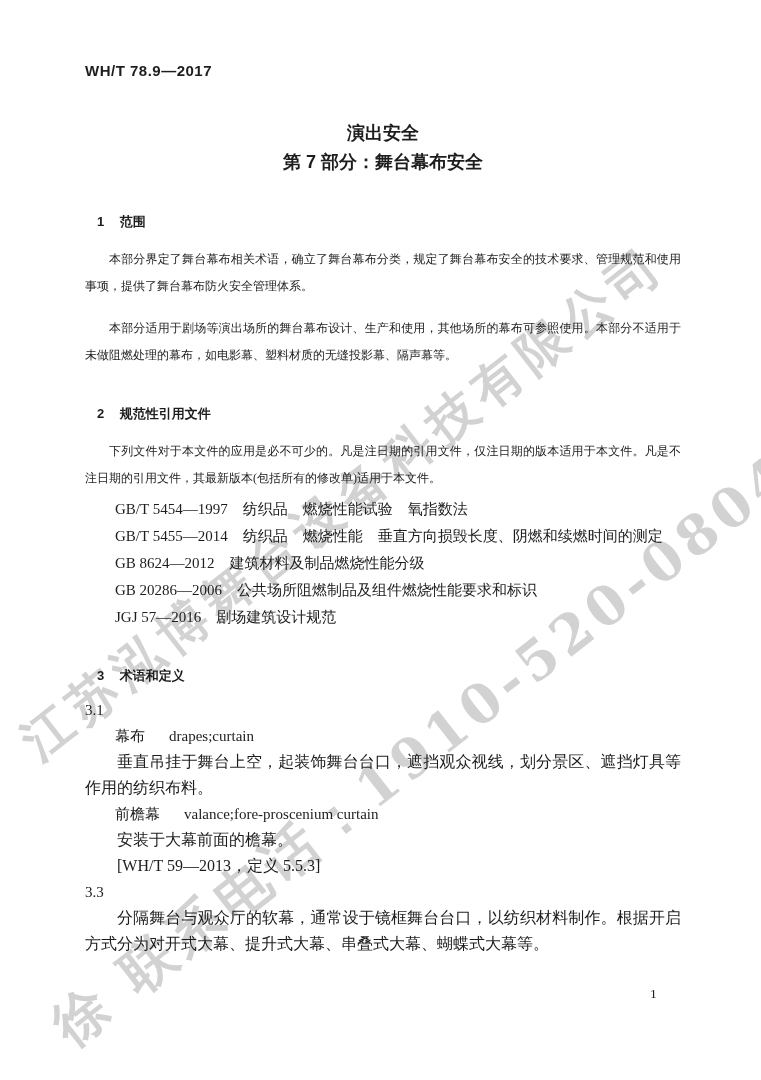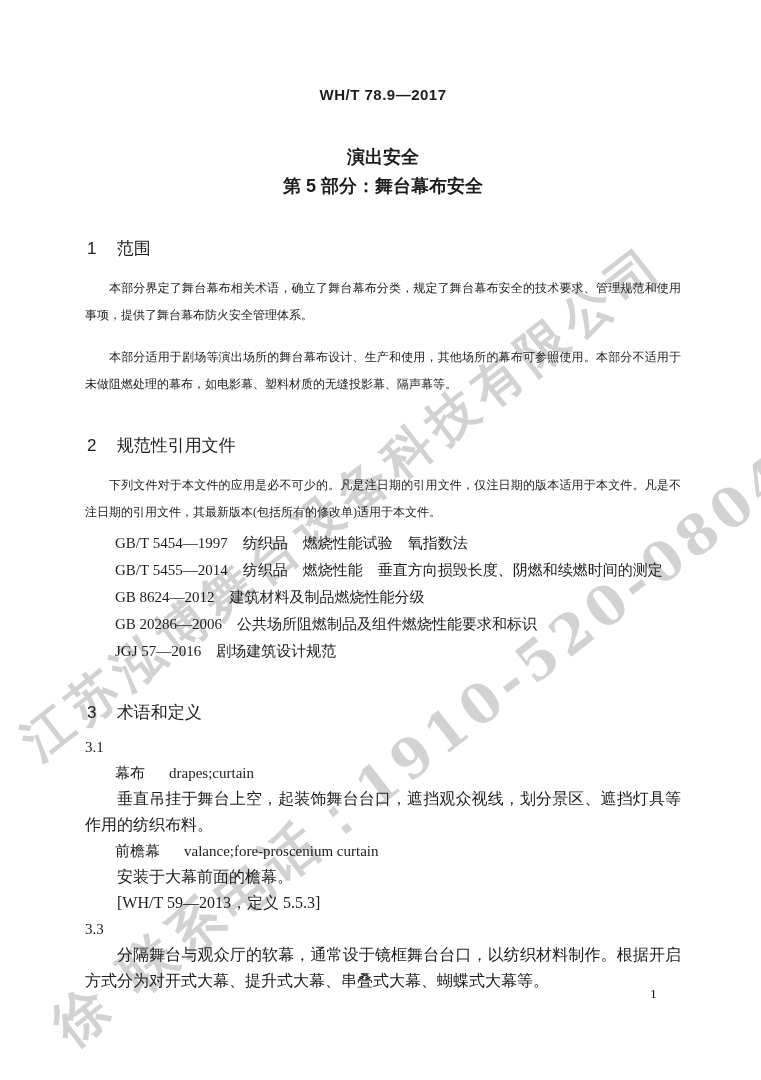--- a/index.html
+++ b/index.html
@@ -33,41 +33,41 @@
     font-size:54px;
     letter-spacing:6px;
     transform:rotate(-38deg);
   }
   .content{
     position:absolute;
     left:85px;right:80px;top:0;
     z-index:1;
   }
   .doc-number{
-    padding-top:86px;
-    text-align:center;
+    padding-top:62px;
+    text-align:left;
     font-family:"Liberation Sans","DejaVu Sans",sans-serif;
     font-weight:bold;
     font-size:15px;
     letter-spacing:0.5px;
   }
   .title-block{
     margin-top:40px;
     text-align:center;
     font-family:"Liberation Sans","DejaVu Sans",sans-serif;
     font-weight:bold;
     font-size:18px;
     line-height:1.6;
   }
   .sec-heading{
-    margin:2px;
+    margin:12px;
     margin-top:36px;
     font-family:"Liberation Sans","DejaVu Sans",sans-serif;
-    font-weight:normal;
-    font-size:17px;
+    font-weight:bold;
+    font-size:13px;
   }
   .sec-heading .num{margin-right:1.2em;}
   p.body-p{
     margin:0;
     margin-top:15px;
     font-size:12px;
     line-height:27px;
     text-indent:2em;
     text-align:justify;
   }
@@ -109,21 +109,21 @@
 
 <div class="watermark wm1">江苏泓博舞台设备科技有限公司</div>
 <div class="watermark wm2">徐 联系电话：1910-520-0804</div>
 
 <div class="content">
 
   <div class="doc-number">WH/T 78.9—2017</div>
 
   <div class="title-block">
     <div>演出安全</div>
-    <div>第 5 部分：舞台幕布安全</div>
+    <div>第 7 部分：舞台幕布安全</div>
   </div>
 
   <h2 class="sec-heading"><span class="num">1</span><span>范围</span></h2>
   <p class="body-p">本部分界定了舞台幕布相关术语，确立了舞台幕布分类，规定了舞台幕布安全的技术要求、管理规范和使用事项，提供了舞台幕布防火安全管理体系。</p>
   <p class="body-p">本部分适用于剧场等演出场所的舞台幕布设计、生产和使用，其他场所的幕布可参照使用。本部分不适用于未做阻燃处理的幕布，如电影幕、塑料材质的无缝投影幕、隔声幕等。</p>
 
   <h2 class="sec-heading"><span class="num">2</span><span>规范性引用文件</span></h2>
   <p class="body-p">下列文件对于本文件的应用是必不可少的。凡是注日期的引用文件，仅注日期的版本适用于本文件。凡是不注日期的引用文件，其最新版本(包括所有的修改单)适用于本文件。</p>
   <div class="refs">
     <div class="ref-line">GB/T 5454—1997　纺织品　燃烧性能试验　氧指数法</div>

